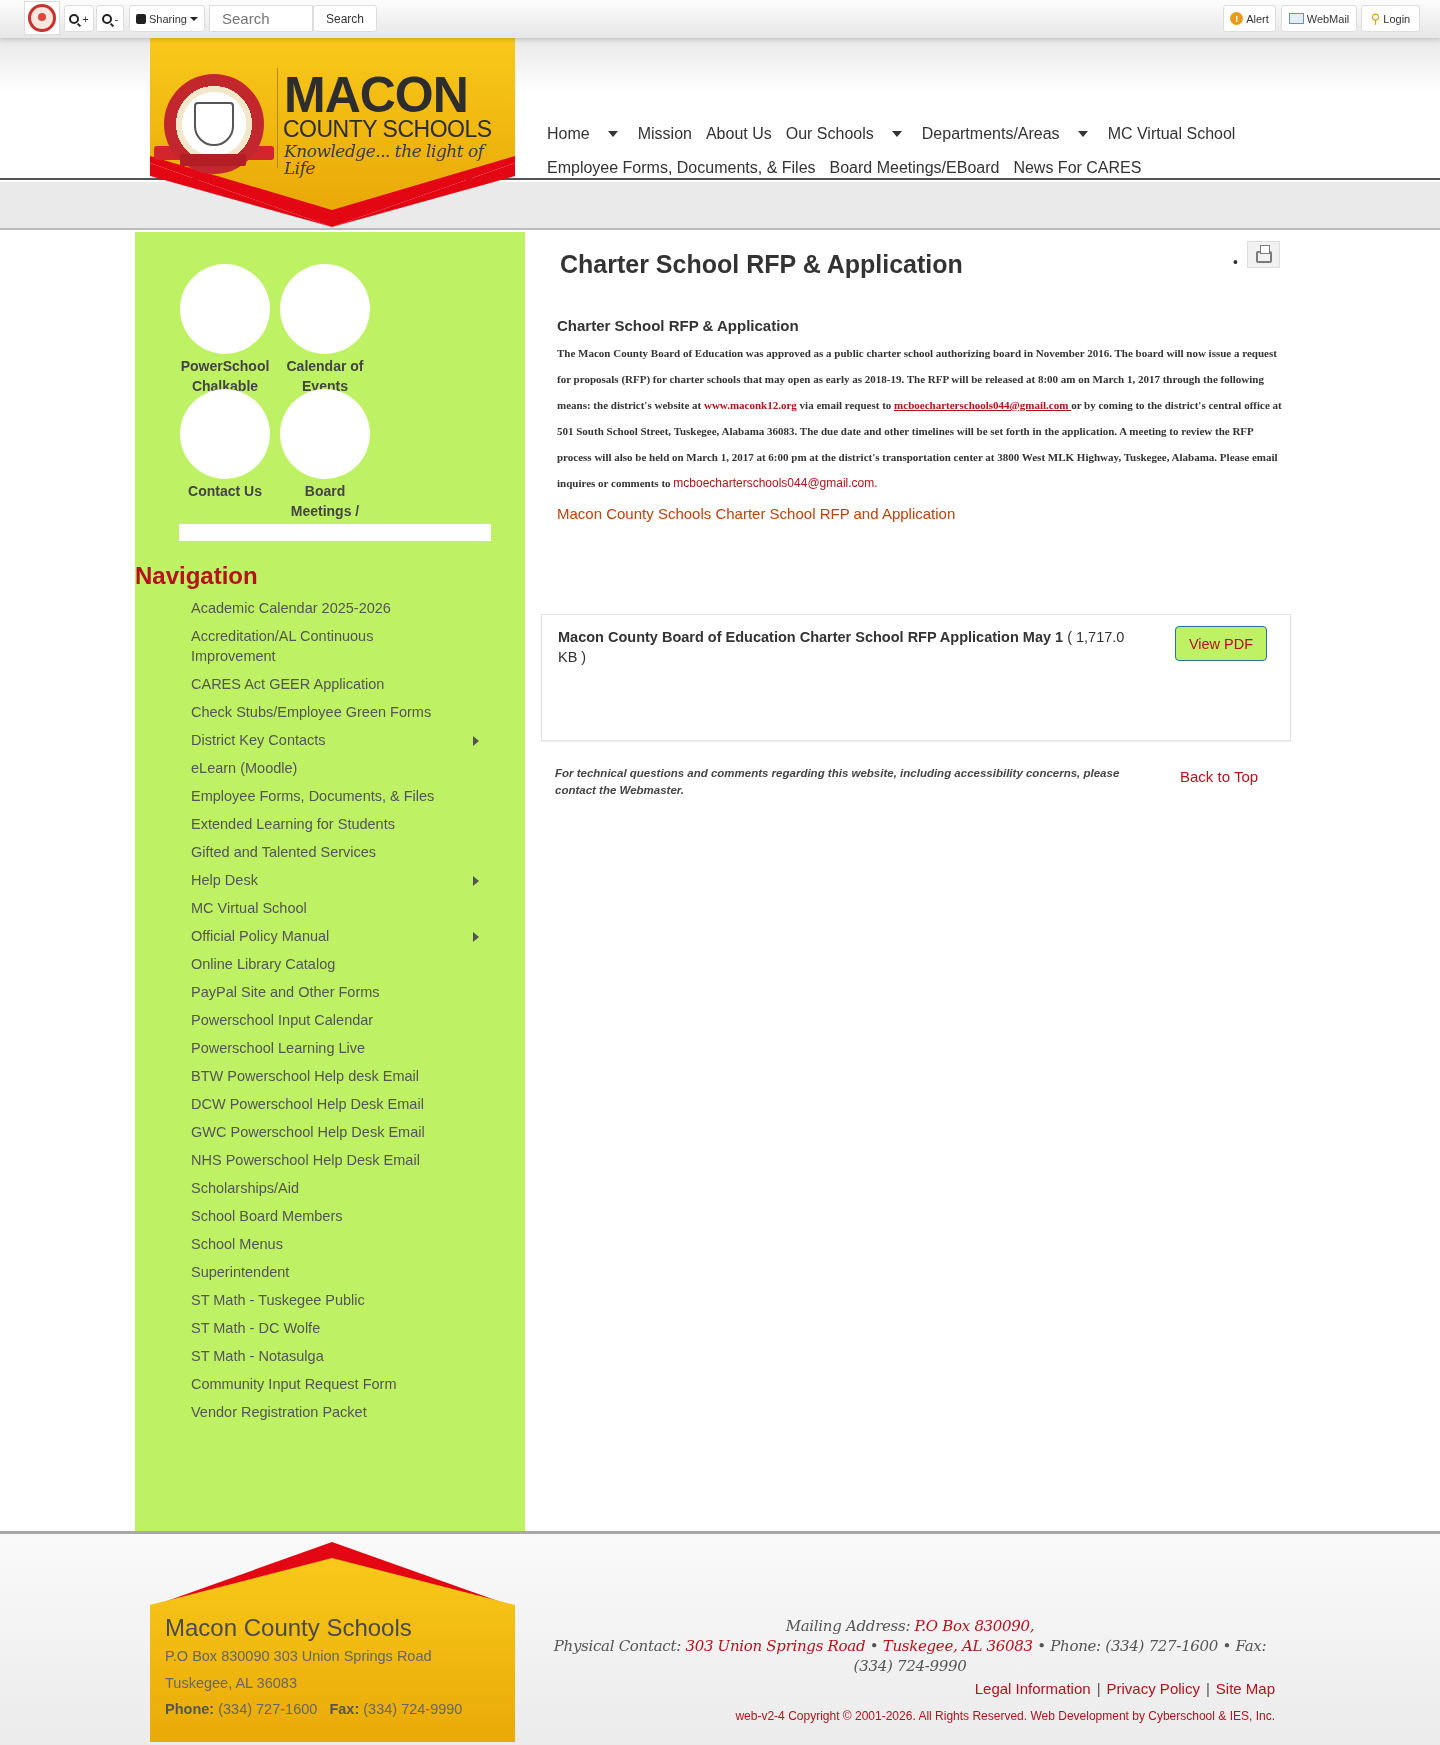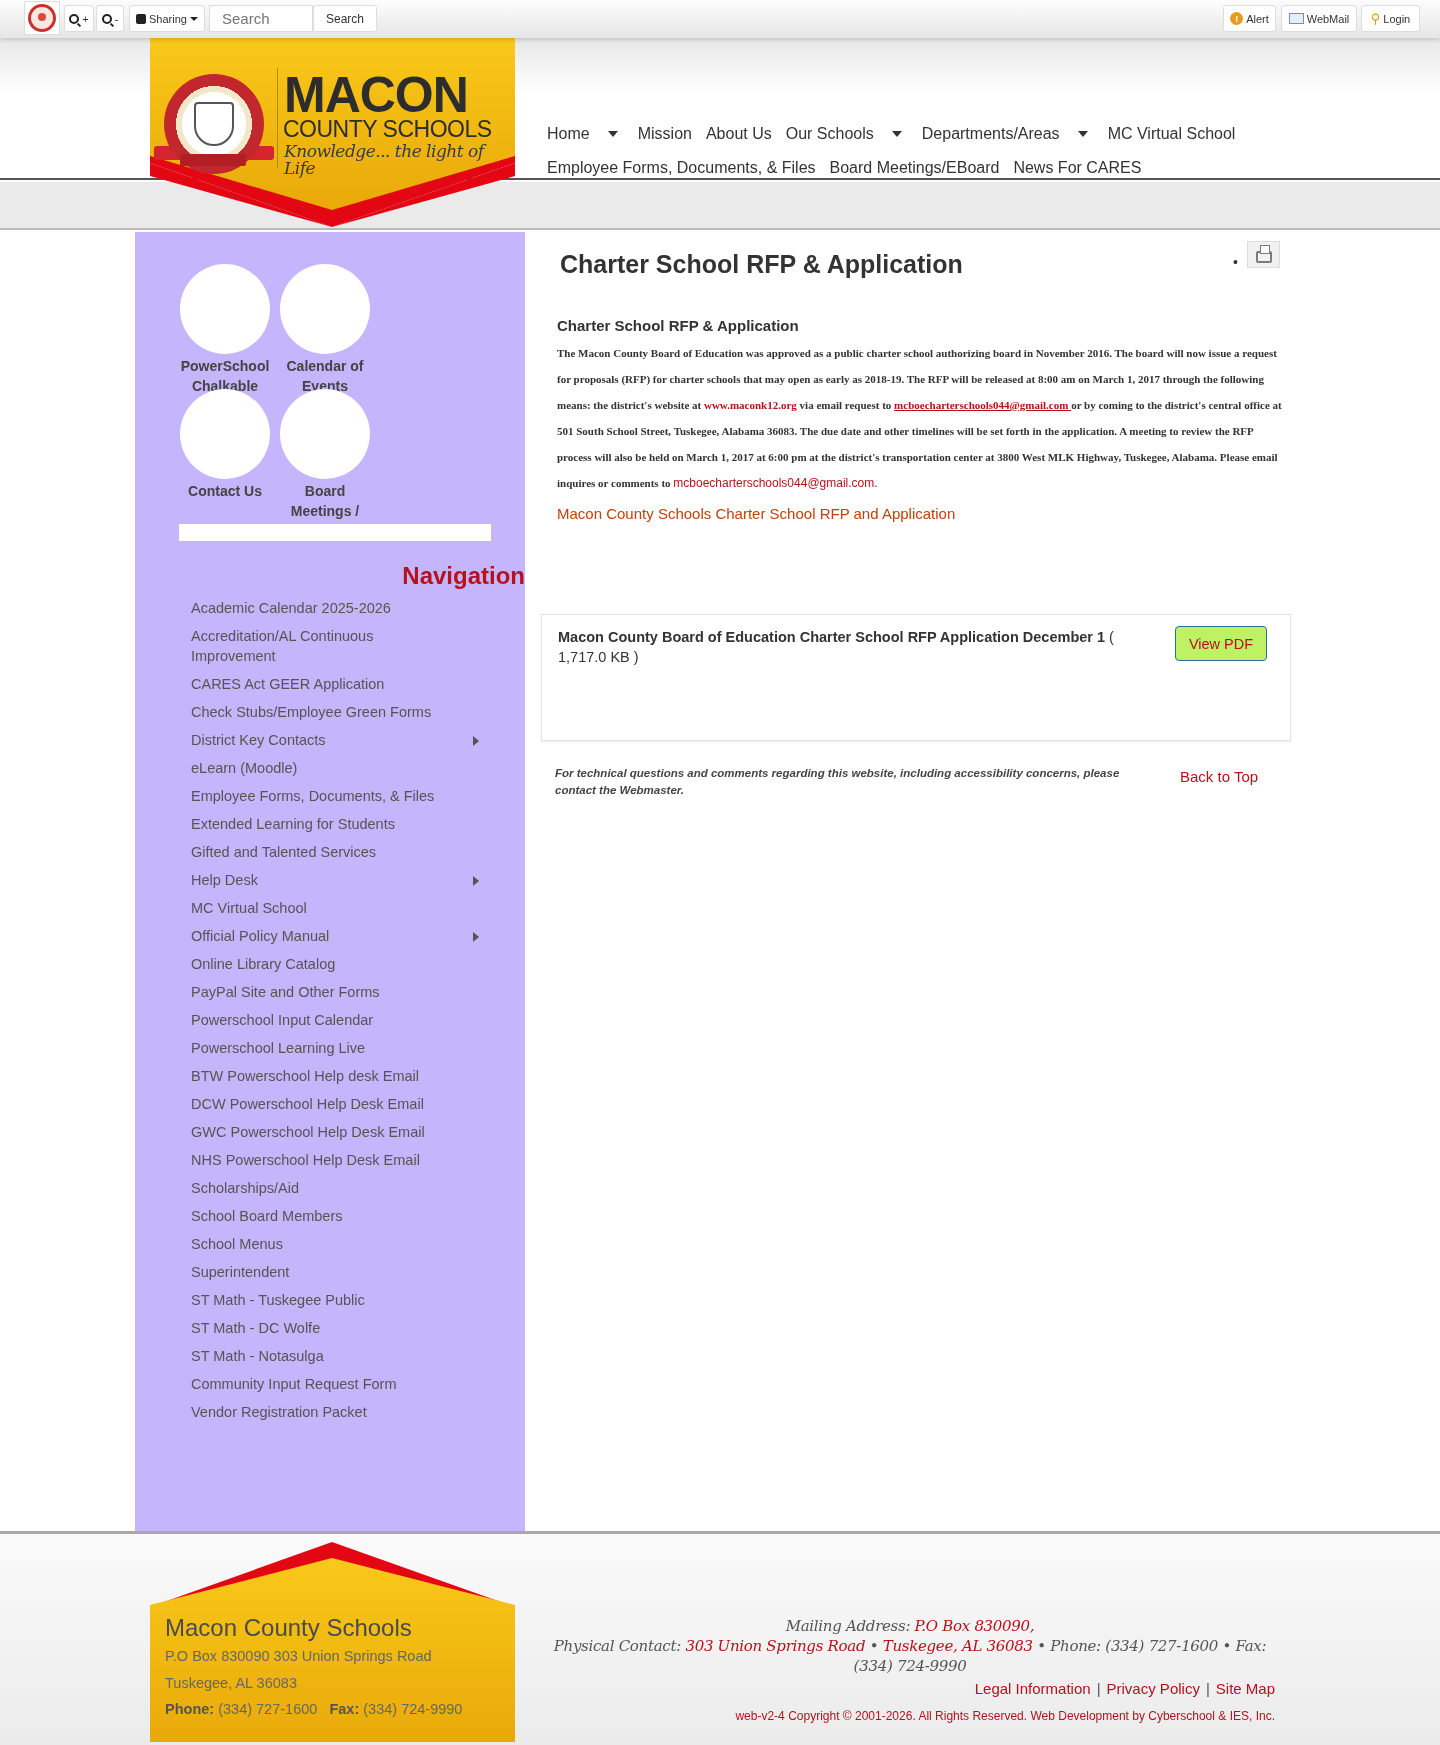--- a/index.html
+++ b/index.html
@@ -48,27 +48,27 @@
   .b-macon { position: absolute; left: 134px; top: 34px; font-size: 50px; font-weight: bold; color: #2d2d2d; letter-spacing: -1px; line-height: 1; }
   .b-county { position: absolute; left: 133px; top: 82px; font-size: 23px; color: #2d2d2d; letter-spacing: -0.5px; line-height: 1; }
   .b-tagline { position: absolute; left: 134px; top: 107px; font-size: 17px; font-style: italic; color: #3b3b3b; font-family: "DejaVu Serif", serif; line-height: 1; letter-spacing: -0.5px; }
 
   .mainnav { position: absolute; left: 547px; top: 117px; width: 760px; font-size: 16px; color: #333; z-index: 3; }
   .nav-row { display: flex; align-items: center; height: 34px; }
   .nav-item { margin-right: 14px; color: #333; white-space: nowrap; display: flex; align-items: center; }
   .nav-caret { display: inline-block; margin-left: 18px; width: 0; height: 0; border-left: 5px solid transparent; border-right: 5px solid transparent; border-top: 6px solid #333; margin-right: 6px; }
 
   
-  .sidebar { position: absolute; left: 135px; top: 232px; width: 390px; height: 1300px; background: #c4b5fd; }
+  .sidebar { position: absolute; left: 135px; top: 232px; width: 390px; height: 1300px; background: #bef264; }
   .quick { position: absolute; left: 44px; top: 32px; width: 312px; height: 255px; }
   .q-item { position: absolute; width: 92px; text-align: center; }
   .q-circle { width: 90px; height: 90px; border-radius: 50%; background: #fff; margin: 0 auto; }
   .q-label { font-size: 14px; font-weight: bold; color: #444; line-height: 20px; margin-top: 2px; }
   .quick-bar { position: absolute; left: 44px; top: 292px; width: 312px; height: 17px; background: #fff; }
-  .nav-title { position: absolute; left: 0; top: 330px; width: 390px; text-align: right; font-size: 24px; font-weight: bold; color: #b5121b; }
+  .nav-title { position: absolute; left: 0; top: 330px; width: 390px; text-align: left; font-size: 24px; font-weight: bold; color: #b5121b; }
   .side-list { position: absolute; left: 56px; top: 364px; width: 290px; list-style: none; }
   .side-list li { font-size: 14.5px; color: #555; line-height: 20px; padding: 2px 0 6px 0; position: relative; padding-right: 30px; }
   .side-arrow { position: absolute; right: 2px; top: 8px; width: 0; height: 0; border-top: 5px solid transparent; border-bottom: 5px solid transparent; border-left: 6px solid #555; }
 
   
   .content { position: absolute; left: 540px; top: 232px; width: 760px; }
   .page-title { position: absolute; left: 20px; top: 18px; font-size: 25px; font-weight: bold; color: #333; }
   .bullet-dot { position: absolute; left: 693px; top: 22px; font-size: 14px; color: #333; }
   .print-btn { position: absolute; left: 707px; top: 9px; width: 33px; height: 27px; background: #f1f1f1; border: 1px solid #ddd; display: flex; align-items: center; justify-content: center; }
   .printer { width: 16px; height: 12px; border: 2px solid #7a7a7a; border-radius: 2px; position: relative; margin-top: 4px; }
@@ -265,21 +265,21 @@
       <span class="printer"></span>
     </div>
 
   <h2 class="sub-title">Charter School RFP &amp; Application</h2>
   <p class="body-text"><span>The Macon County Board of Education was approved as a public charter school authorizing board in November 2016. The board will now issue a request for proposals (RFP) for charter schools that may open as early as 2018-19. The RFP will be released at 8:00 am on March 1, 2017 through the following means: the district's website at </span><a class="red">www.maconk12.org</a><span> via email request to </span><a class="red u">mcboecharterschools044@gmail.com </a><span> or by coming to the district's central office at 501 South School Street, Tuskegee, Alabama 36083. The due date and other timelines will be set forth in the application. A meeting to review the RFP process will also be held on March 1, 2017 at 6:00 pm at the district's transportation center at 3800 West MLK Highway, Tuskegee, Alabama.  Please email inquires or comments to </span><a class="email-plain">mcboecharterschools044@gmail.com.</a></p>
 
   <a class="doc-link">Macon County Schools Charter School RFP and Application</a>
 
   <section class="resources">
     <div class="res-row">
-      <span class="res-name">Macon County Board of Education Charter School RFP Application December 1</span><span> ( 1,717.0 KB )</span>
+      <span class="res-name">Macon County Board of Education Charter School RFP Application May 1</span><span> ( 1,717.0 KB )</span>
       <a class="view-pdf">View PDF</a>
     </div>
   </section>
 
   <p class="tech-note">For technical questions and comments regarding this website, including accessibility concerns, please contact the Webmaster.</p>
   <a class="back-top">Back to Top</a>
 </main>
 
 <div class="footer-line"></div>
 <footer class="footer">

